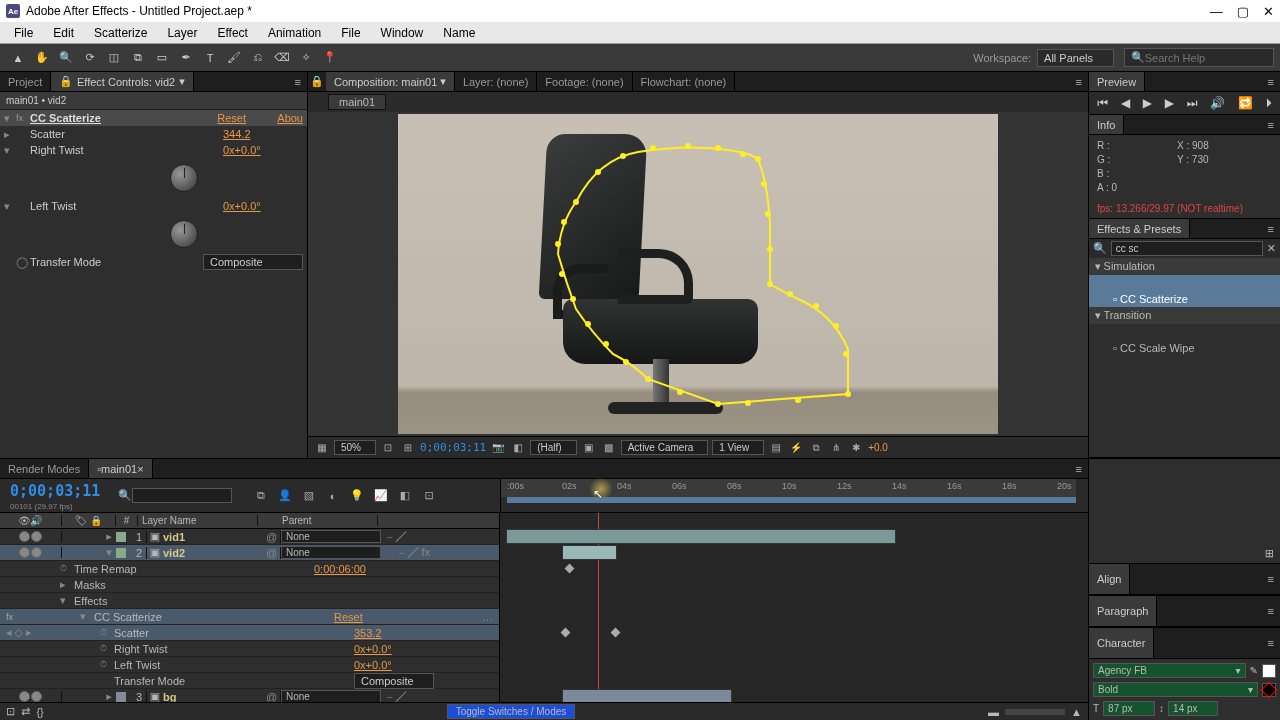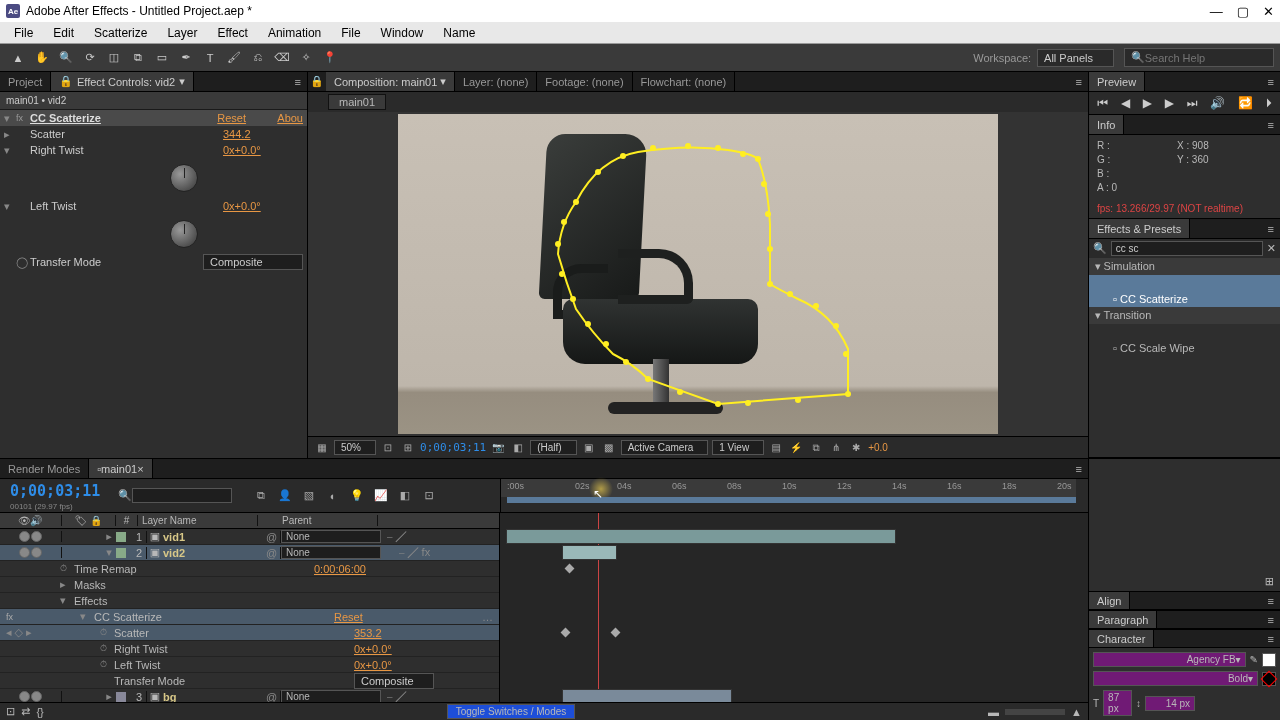--- a/index.html
+++ b/index.html
@@ -135,23 +135,23 @@
 .prop-row.sel { background: #4a5a6a; }
 
 .bar-track { position: absolute; height: 15px; background: #6a8a8a; border: 1px solid #333; }
 .playhead-line { position: absolute; top: 0; bottom: 0; width: 1px; background: #c44; left: 98px; }
 .kf { position: absolute; width: 7px; height: 7px; background: #aaa; transform: rotate(45deg); }
 .layer-bottom { height: 18px; background: #2a2a2a; display: flex; align-items: center; border-top: 1px solid #000; padding: 0 6px; gap: 6px; }
 .toggle-btn { background: #1d4ed8; border: 1px solid #555; padding: 1px 8px; font-size: 10px; cursor: pointer; margin: 0 auto; }
 
 
 .rb-panel { border-top: 1px solid #000; }
-.rb-panel .panel-tabs { height: 18px; }
+.rb-panel .panel-tabs { height: 31px; }
 .char-body { padding: 4px; display: flex; flex-direction: column; gap: 4px;}
-.char-dd { background: #701a75; border: 1px solid #555; padding: 1px 4px; font-size: 10px; display:flex; justify-content:flex-end;}
+.char-dd { background: #14532d; border: 1px solid #555; padding: 1px 4px; font-size: 10px; display:flex; justify-content:space-between;}
 .char-row { display: flex; align-items: center; gap: 4px; font-size:10px;}
 .swatch { width: 14px; height: 14px; border:1px solid #555;}
 </style>
 </head>
 <body>
 
 <div class="titlebar">
   <span class="app-icon">Ae</span>
   <span>Adobe After Effects - Untitled Project.aep *</span>
   <div class="win-controls">
@@ -359,21 +359,21 @@
       <div class="info-body">
         <div class="rgba">
           <div class="rgba-left">
             <div>R :</div>
               <div>G :</div>
             <div>B :</div>
               <div>A :  0</div>
           </div>
           <div>
             <div>X : 908</div>
-            <div>Y : 360</div>
+            <div>Y : 730</div>
           </div>
         </div>
       </div>
       <div class="fps-warn">fps: 13.266/29.97  (NOT realtime)</div>
     </div>
     <div class="right-section" style="flex:1">
       <div class="panel-tabs">
           <span class="panel-tab active">Effects &amp; Presets</span>
           <span class="panel-menu-icon">≡</span>
         </div>
@@ -417,21 +417,21 @@
             <span>◐</span>
             <span>💡</span>
             <span>📈</span>
             <span>◧</span>
             <span>⊡</span>
           </div>
         </div>
         <div class="mini-timeline">
           <div class="time-ruler" id="timeRuler">
               <span class="time-tick" style="left: 6px;">:00s</span>
-              <span class="time-tick" style="left: 74px;">02s</span>
+              <span class="time-tick" style="left: 61px;">02s</span>
               <span class="time-tick" style="left: 116px;">04s</span>
               <span class="time-tick" style="left: 171px;">06s</span>
               <span class="time-tick" style="left: 226px;">08s</span>
               <span class="time-tick" style="left: 281px;">10s</span>
               <span class="time-tick" style="left: 336px;">12s</span>
               <span class="time-tick" style="left: 391px;">14s</span>
               <span class="time-tick" style="left: 446px;">16s</span>
               <span class="time-tick" style="left: 501px;">18s</span>
               <span class="time-tick" style="left: 556px;">20s</span>
             </div>
@@ -601,21 +601,21 @@
             <div class="char-dd" style="flex:1">
                 <span>Bold</span>
                 <span>▾</span>
               </div>
             <span class="swatch" style="background:#000;position:relative">
                 <span style="position:absolute;inset:0;border:1px solid red;transform:rotate(45deg)"></span>
               </span>
           </div>
           <div class="char-row">
             <span>T</span>
-            <span class="char-dd" style="width:29px">87 px</span>
+            <span class="char-dd" style="width:52px">87 px</span>
             <span>↕</span>
             <span class="char-dd" style="width:50px">14 px</span>
           </div>
         </div>
       </div>
     </div>
   </div>
 </div>
 
 </body></html>

